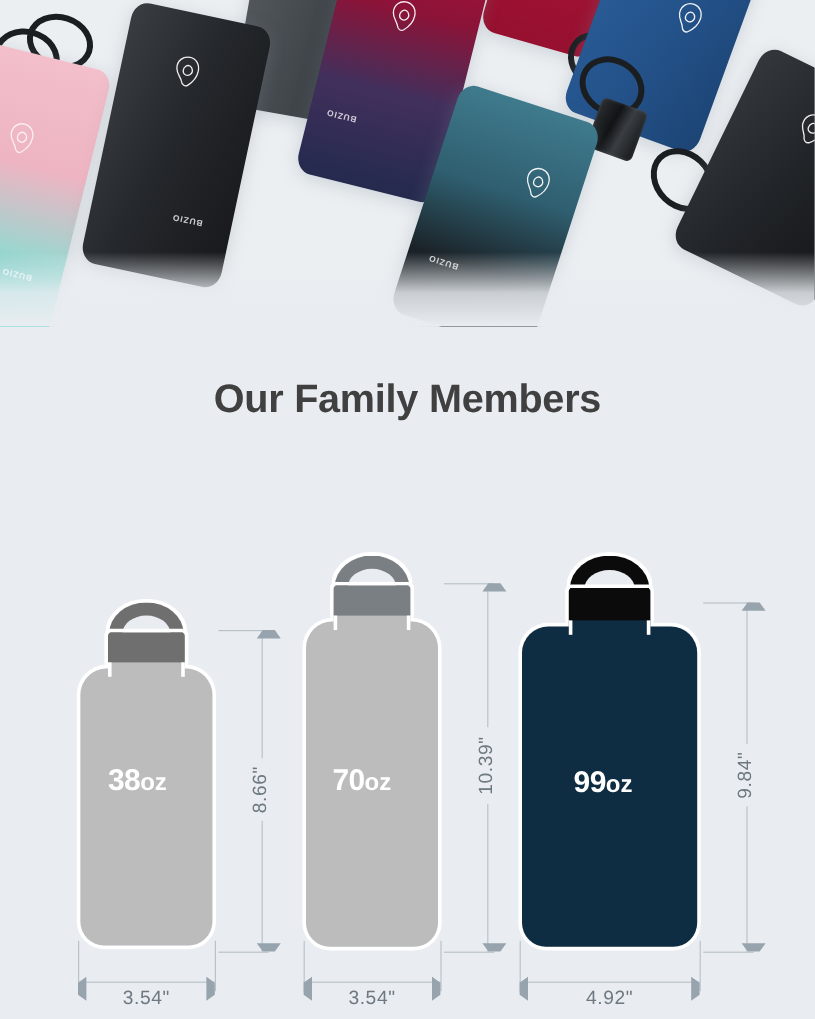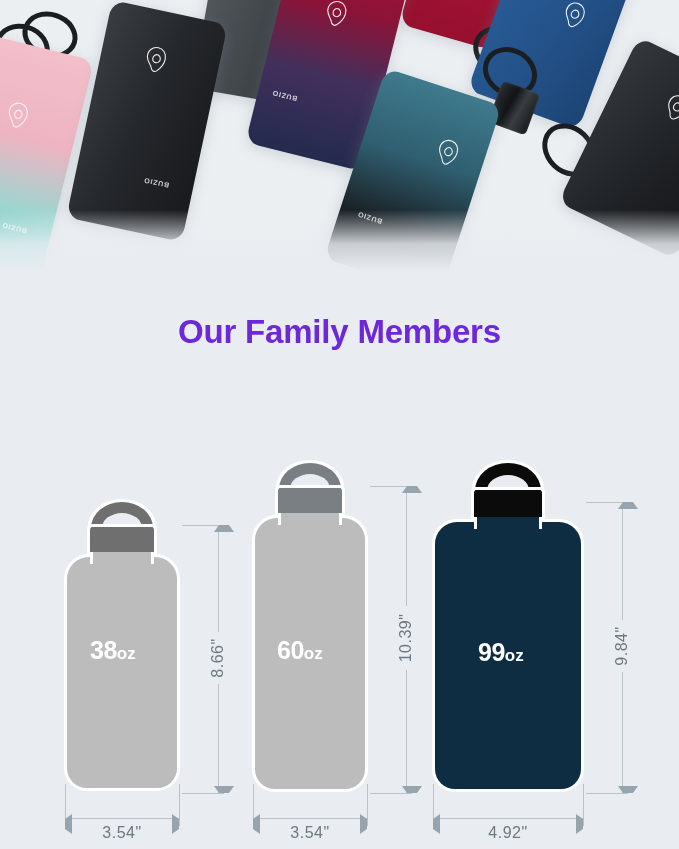--- a/index.html
+++ b/index.html
@@ -71,21 +71,21 @@
 
   
   .title {
     position: absolute;
     top: 313px;
     left: 0; right: 0;
     text-align: center;
     font-size: 33px;
     font-weight: 700;
     letter-spacing: -0.2px;
-    color: #6d28d9;
+    color: #404040;
     font-family: "Liberation Sans", sans-serif;
   }
 
   
   .diagram-area {
     position: absolute;
     top: 440px; left: 0;
     width: 679px; height: 409px;
   }
   .bottle-fig { position: absolute; }
@@ -194,21 +194,21 @@
   }
 
   .cap-label {
     position: absolute;
     color: #ffffff;
     white-space: nowrap;
     font-weight: 700;
     letter-spacing: -0.5px;
   }
   .cap-label .num { font-size: 25px; }
-  .cap-label .unit { font-size: 17px; letter-spacing: 0; }
+  .cap-label .unit { font-size: 20px; letter-spacing: 0; }
 </style>
 </head>
 <body>
 
 <div class="photo-band">
 
   <div class="bottle-photo" style="left:-44px; top:44px; width:112px; height:230px; transform: rotate(14deg); z-index:12;">
     <div class="bp-body" style="background: linear-gradient(to bottom, #f2bfca 0%, #eeb4c2 40%, #9fd5cf 70%, #45cdc2 100%);"></div>
     <svg class="bp-logo" style="left:38px; top:56px;" viewBox="0 0 26 30">
       <path d="M13 3 C7 3 3 8 4 14 C5 19 9 21 10 24 C11 27 14 28 16 26 C19 23 22 18 22 13 C22 7 18 3 13 3 Z M11 11 C13 9 16 10 17 13 C18 16 15 19 12 18 C9 17 9 13 11 11 Z" fill="none" stroke="#ffffff" stroke-width="1.1" opacity=".85"></path>
@@ -307,21 +307,21 @@
     <div class="loop" style="left:31px; top:23px; width:62px; height:36px; border-width:11px; border-color:#7a7f83;"></div>
 
     <div class="cap-outline" style="left:27px; top:45px; width:70px; height:34px;"></div>
     <div class="cap" style="left:30px; top:48px; width:64px; height:28px; background:#7a7f83;"></div>
 
     <div class="body-outline" style="left:4px; top:75px; width:116px; height:277px;"></div>
     <div class="body" style="left:7px; top:78px; width:110px; height:271px; background:#bcbcbc;"></div>
     <div class="neck" style="left:30px; top:73px; width:64px; height:12px; background:#bcbcbc; border-left:3px solid #fff; border-right:3px solid #fff;"></div>
 
     <div class="cap-label" style="left:29px; top:196px;">
-      <span class="num">60</span><span class="unit">oz</span>
+      <span class="num">70</span><span class="unit">oz</span>
     </div>
 
     <div class="dim-v-cap" style="left:122px; top:46px; width:42px;"></div>
     <div class="dim-v-cap" style="left:122px; top:353px; width:42px;"></div>
     <div class="dim-v" style="left:158px; top:46px; height:307px;"></div>
     <div class="dim-v-label" style="left:126px; top:186px; width:64px; text-align:center;">10.39"</div>
 
     <div class="dim-h-tick" style="left:5px; top:344px; height:42px;"></div>
     <div class="dim-h-tick" style="left:119px; top:344px; height:42px;"></div>
     <div class="dim-h" style="left:5px; top:378px; width:114px;"></div>

